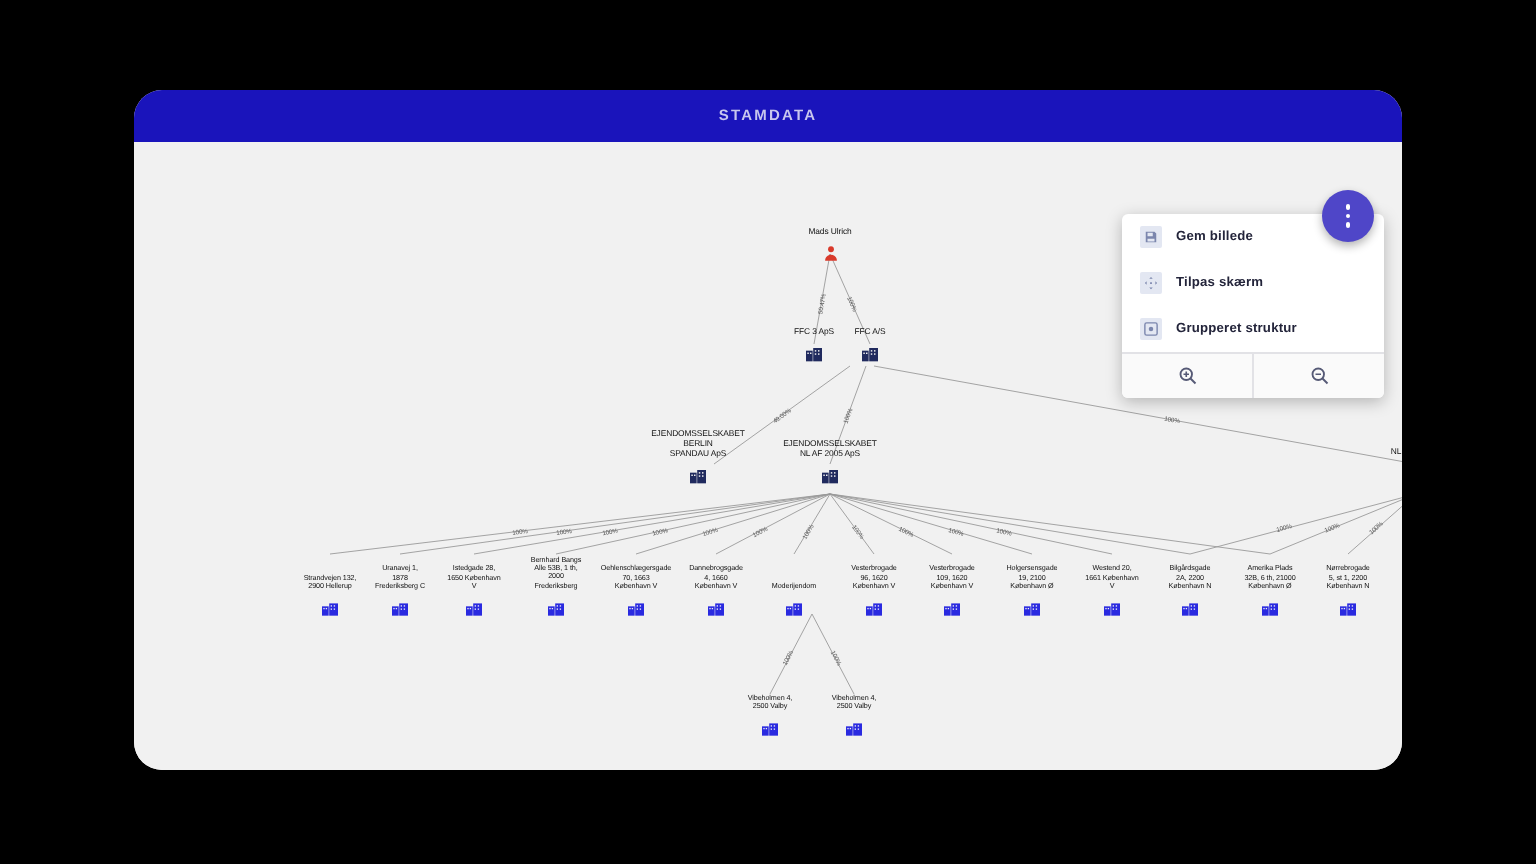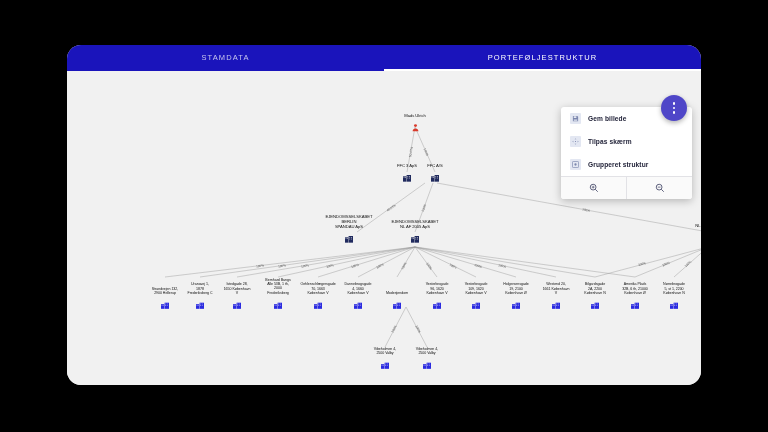--- a/index.html
+++ b/index.html
@@ -27,21 +27,21 @@
     display: flex;
     align-items: stretch;
   }
   .tab {
     flex: 1 1 0;
     display: flex;
     align-items: center;
     justify-content: center;
     color: #c8c6ee;
     font-size: 7.5px;
-    font-weight: normal;
+    font-weight: bold;
     letter-spacing: 1.1px;
     cursor: pointer;
     border-bottom: 2px solid transparent;
     user-select: none;
   }
   .tab.active {
     color: #ffffff;
     border-bottom: 2px solid #ffffff;
   }
   
@@ -142,23 +142,20 @@
   #fab .dots i { width: 2.6px; height: 2.6px; border-radius: 50%; background: #fff; display: block; }
 </style>
 </head>
 <body>
 
 <div id="app-window">
 
   <div id="tabbar">
     <div class="tab">
       <span>STAMDATA</span>
-    </div>
-    <div class="tab active">
-      <span>PORTEFØLJESTRUKTUR</span>
     </div>
   </div>
 
   <div id="canvas">
     <svg id="graph-svg" width="634" height="314">
         <line x1="348" y1="56" x2="340" y2="101" stroke="#9a9a9a" stroke-width="0.45"></line>
         <line x1="348" y1="56" x2="368" y2="101" stroke="#9a9a9a" stroke-width="0.45"></line>
         <line x1="358" y1="112" x2="290" y2="161" stroke="#9a9a9a" stroke-width="0.45"></line>
         <line x1="366" y1="112" x2="348" y2="161" stroke="#9a9a9a" stroke-width="0.45"></line>
         <line x1="370" y1="112" x2="641" y2="161" stroke="#9a9a9a" stroke-width="0.45"></line>

